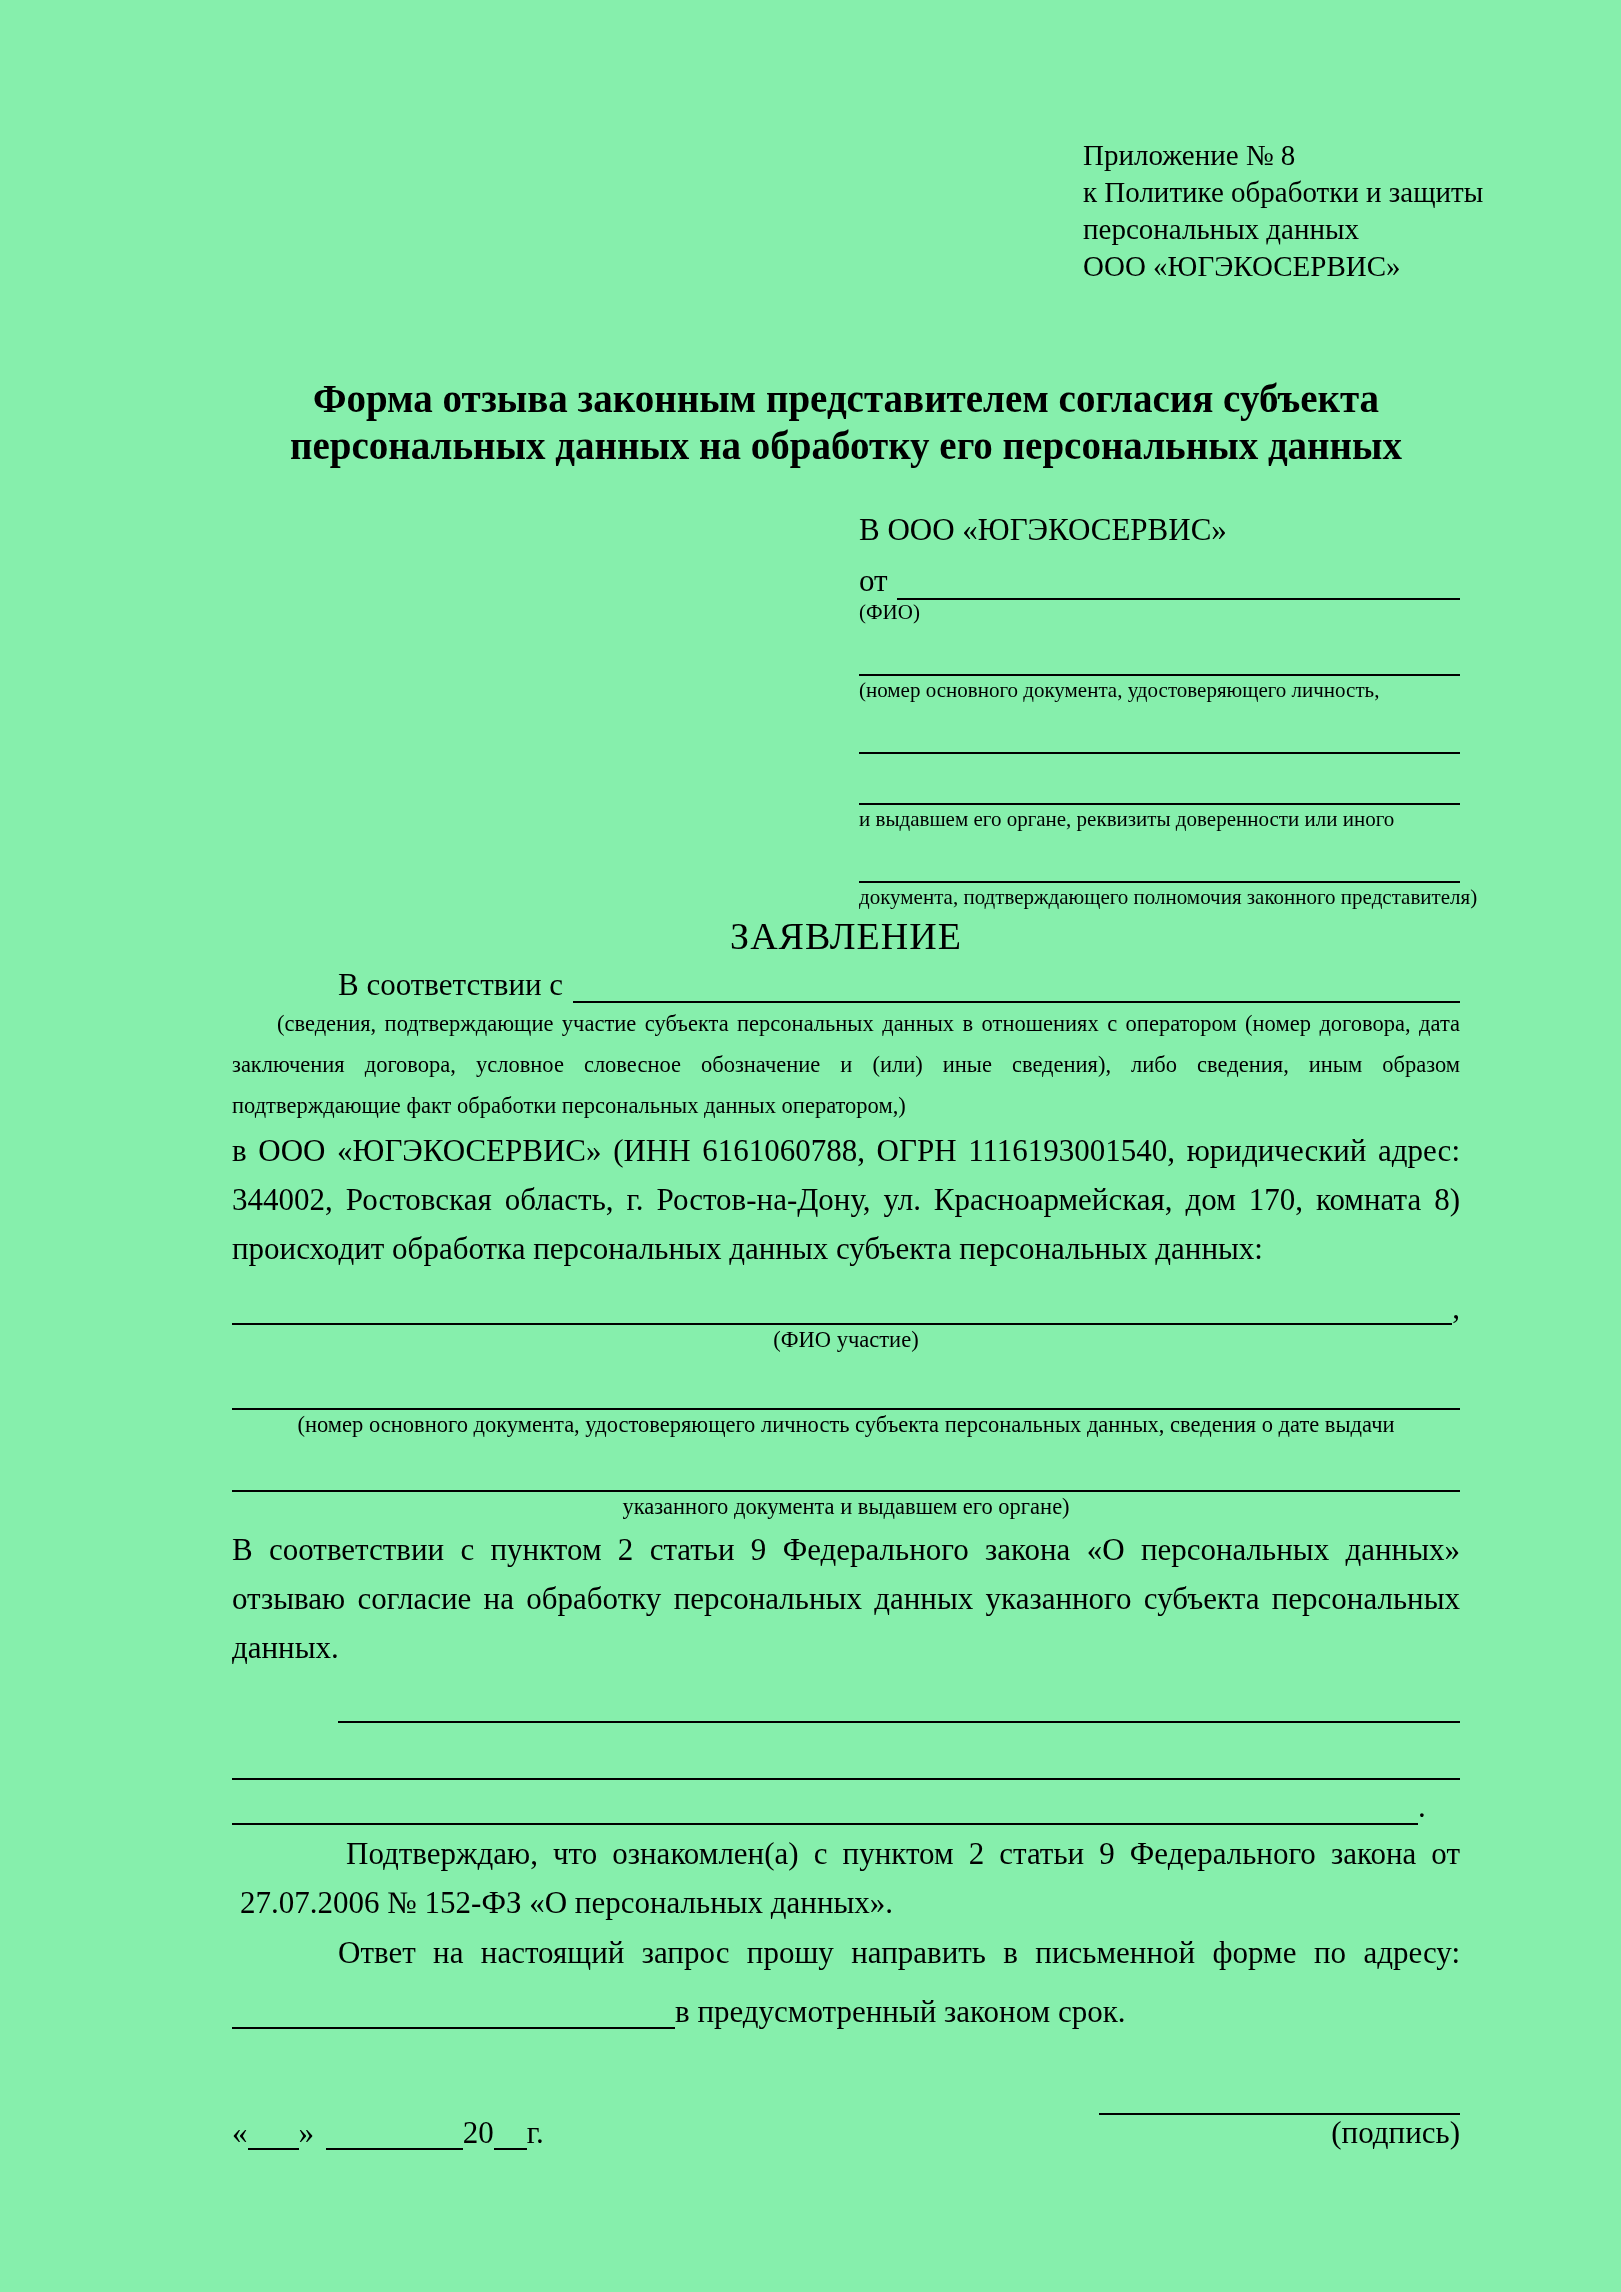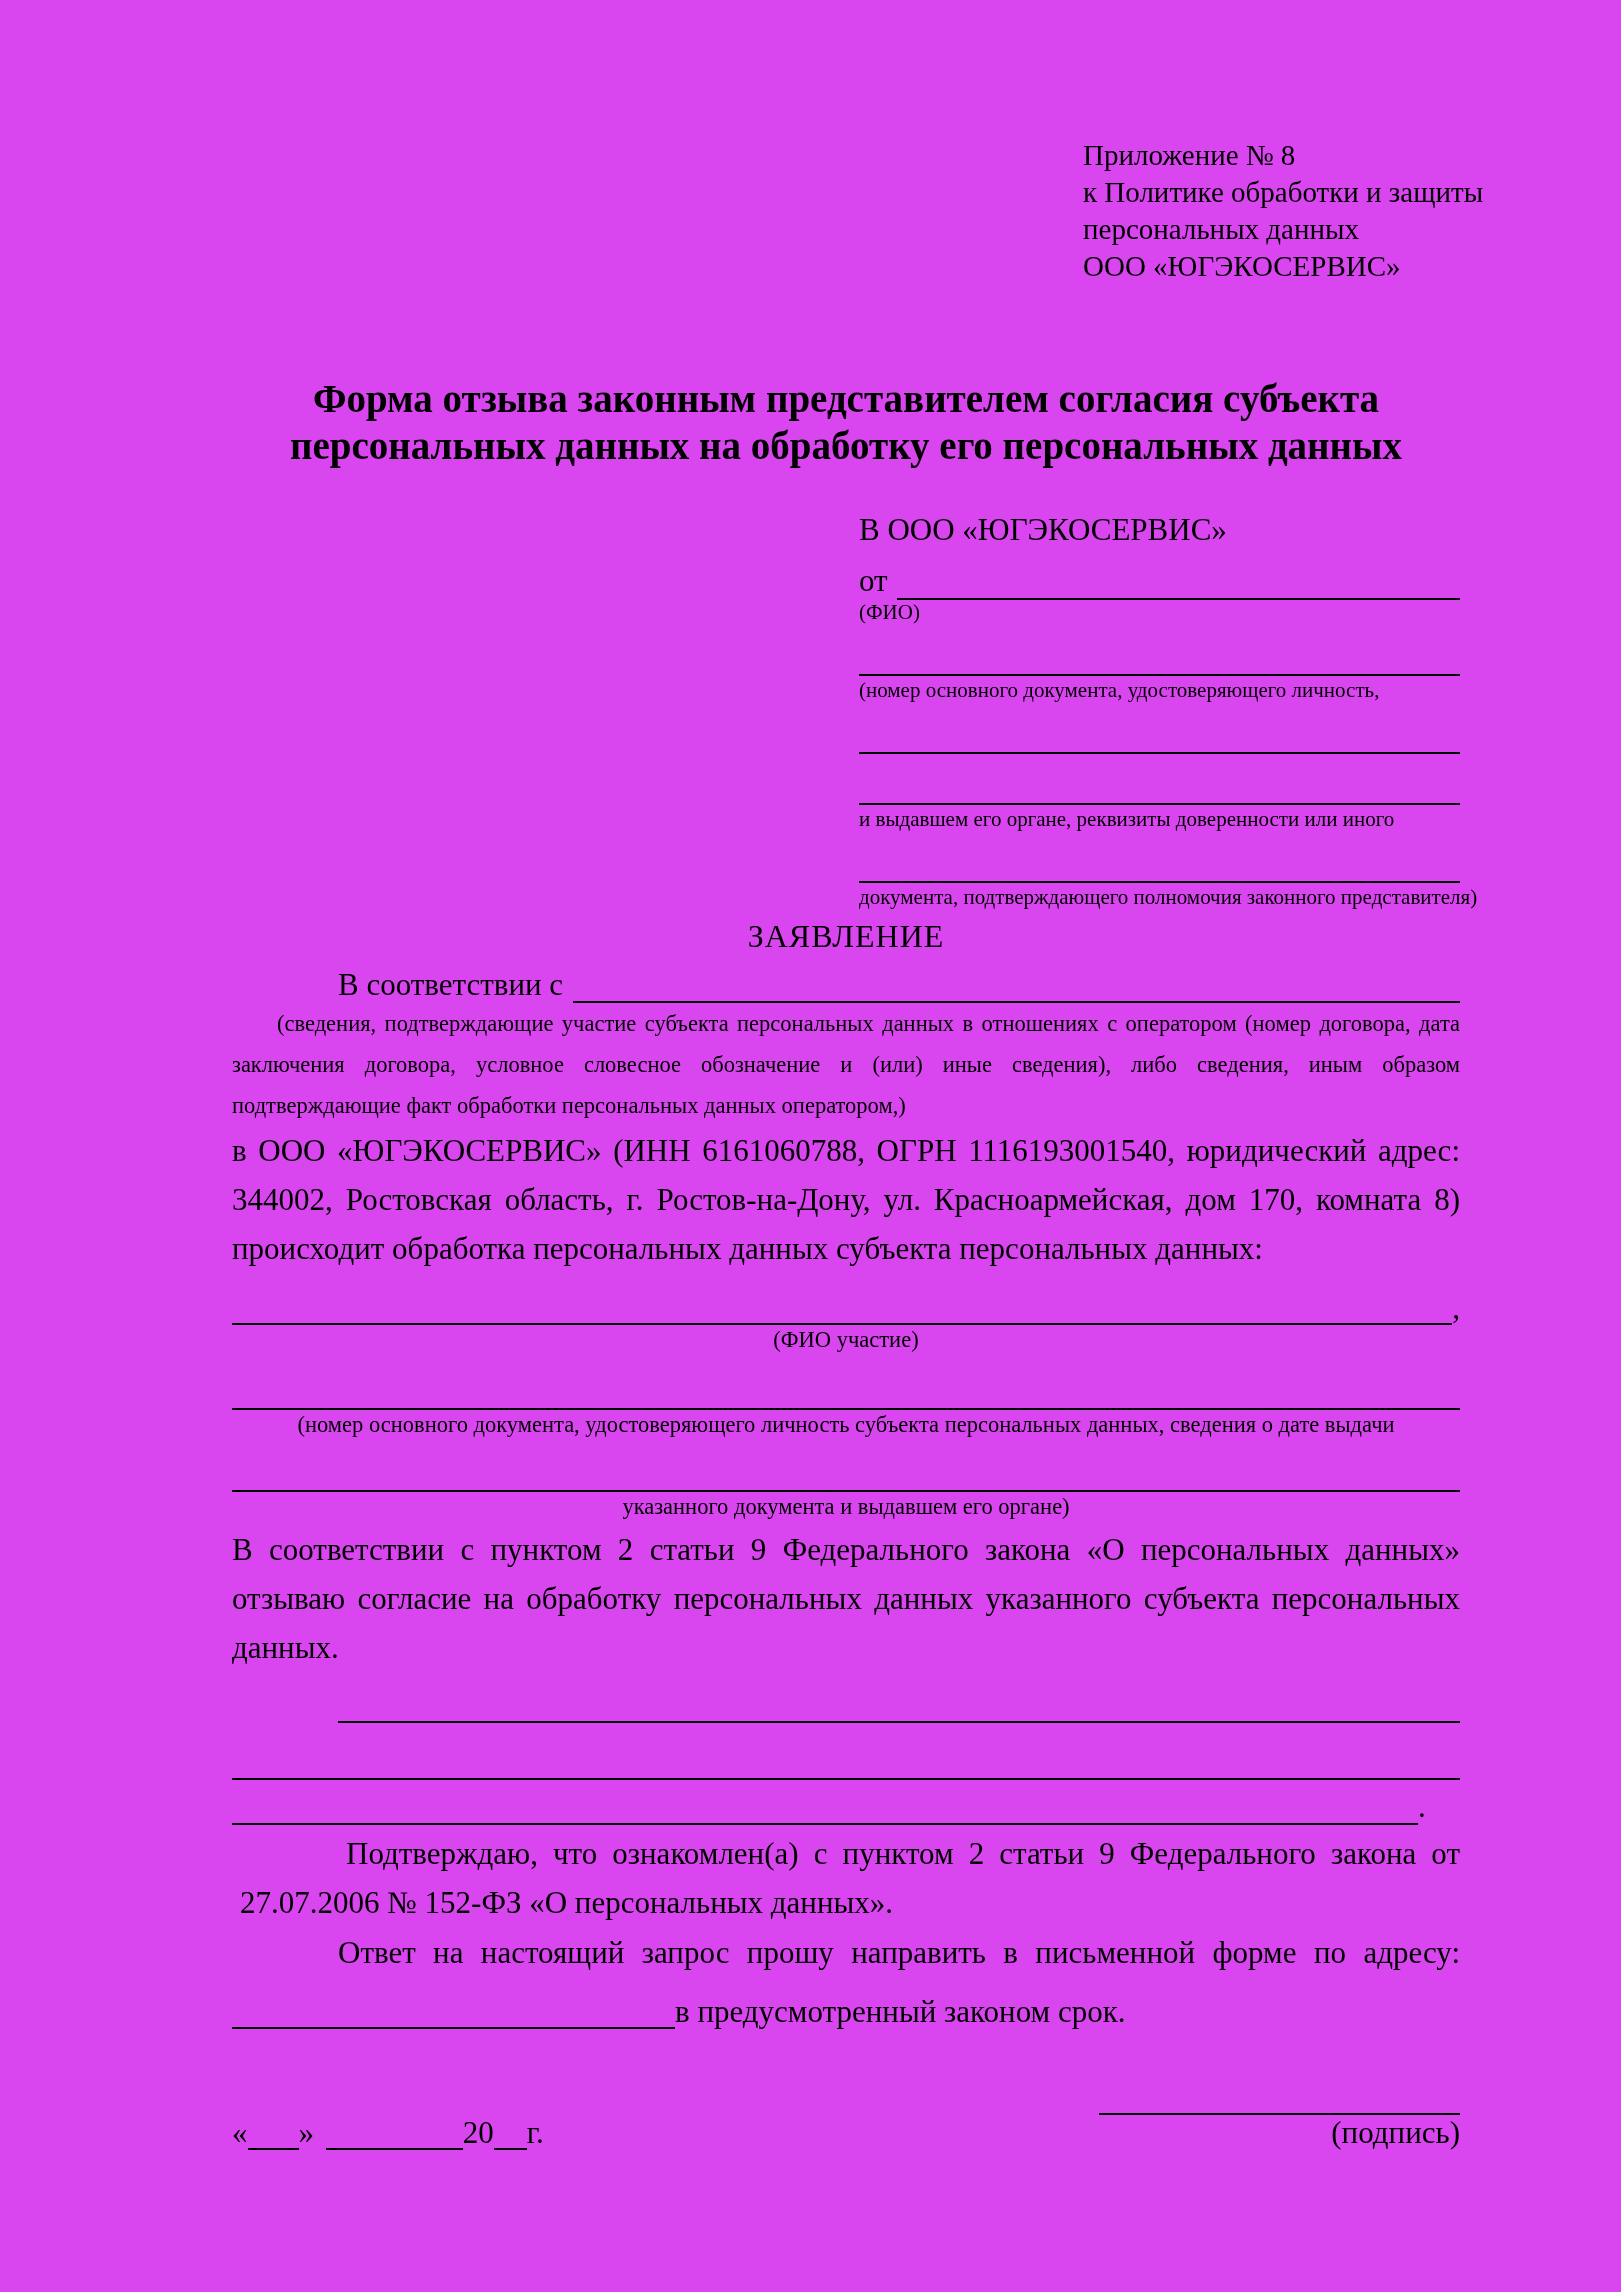--- a/index.html
+++ b/index.html
@@ -1,20 +1,20 @@
 <!DOCTYPE html>
 <html lang="ru"><head>
 <meta charset="utf-8">
 <style>
   html,body{margin:0;padding:0;background:#888;}
   .page{
     position:relative;
     width:1621px;height:2293px;
     margin:0 auto;
-    background:#d946ef;
+    background:#86efac;
     color:#000000;
     font-family:"Liberation Serif","DejaVu Serif",serif;
     box-sizing:border-box;
     padding:137px 161px 0 232px;
     overflow:hidden;
   }
   
   .appendix{margin-left:851px;font-size:29px;line-height:37px;white-space:nowrap;}
   
   .title{
@@ -27,21 +27,21 @@
   .addressee{margin-left:627px;width:601px;margin-top:41px;font-size:31px;line-height:39px;}
   .addr-to{white-space:nowrap;}
   .from-row{display:flex;align-items:flex-end;margin-top:7.8px;height:43px;}
   .from-row .lbl{flex:0 0 auto;padding-right:9.8px;}
   .fill{flex:1 1 auto;border-bottom:2px solid #000;}
   .cap{font-size:21px;line-height:25.5px;text-align:left;white-space:nowrap;}
   .pair{margin-top:7.8px;}
   .pair .line{height:41px;border-bottom:2px solid #000;}
   .pair .cap{margin-top:2px;}
   
-  .stmt-head{margin-top:3.9px;text-align:center;font-size:32px;line-height:43px;letter-spacing:1px;}
+  .stmt-head{margin-top:3.9px;text-align:center;font-size:38px;line-height:43px;letter-spacing:1px;}
   .basis-row{display:flex;align-items:flex-end;height:45px;padding-left:106px;font-size:31px;}
   .basis-row .lbl{flex:0 0 auto;padding-right:9.8px;}
   .smallnote{font-size:22.5px;line-height:41px;text-align:justify;text-indent:45px;}
   .para{font-size:31px;line-height:49px;text-align:justify;}
   .para.indent{text-indent:106px;margin-left:8px;}
   .ul-row{display:flex;align-items:flex-end;font-size:31px;}
   .ul-row .line{flex:1 1 auto;border-bottom:2px solid #000;height:33px;}
   .ul-row .tail{flex:0 0 auto;line-height:35px;}
   .mid-cap{font-size:22.5px;line-height:25.5px;text-align:center;margin-top:2px;white-space:nowrap;}
   .reason-row{display:flex;align-items:flex-end;height:51px;padding-left:106px;font-size:31px;}

